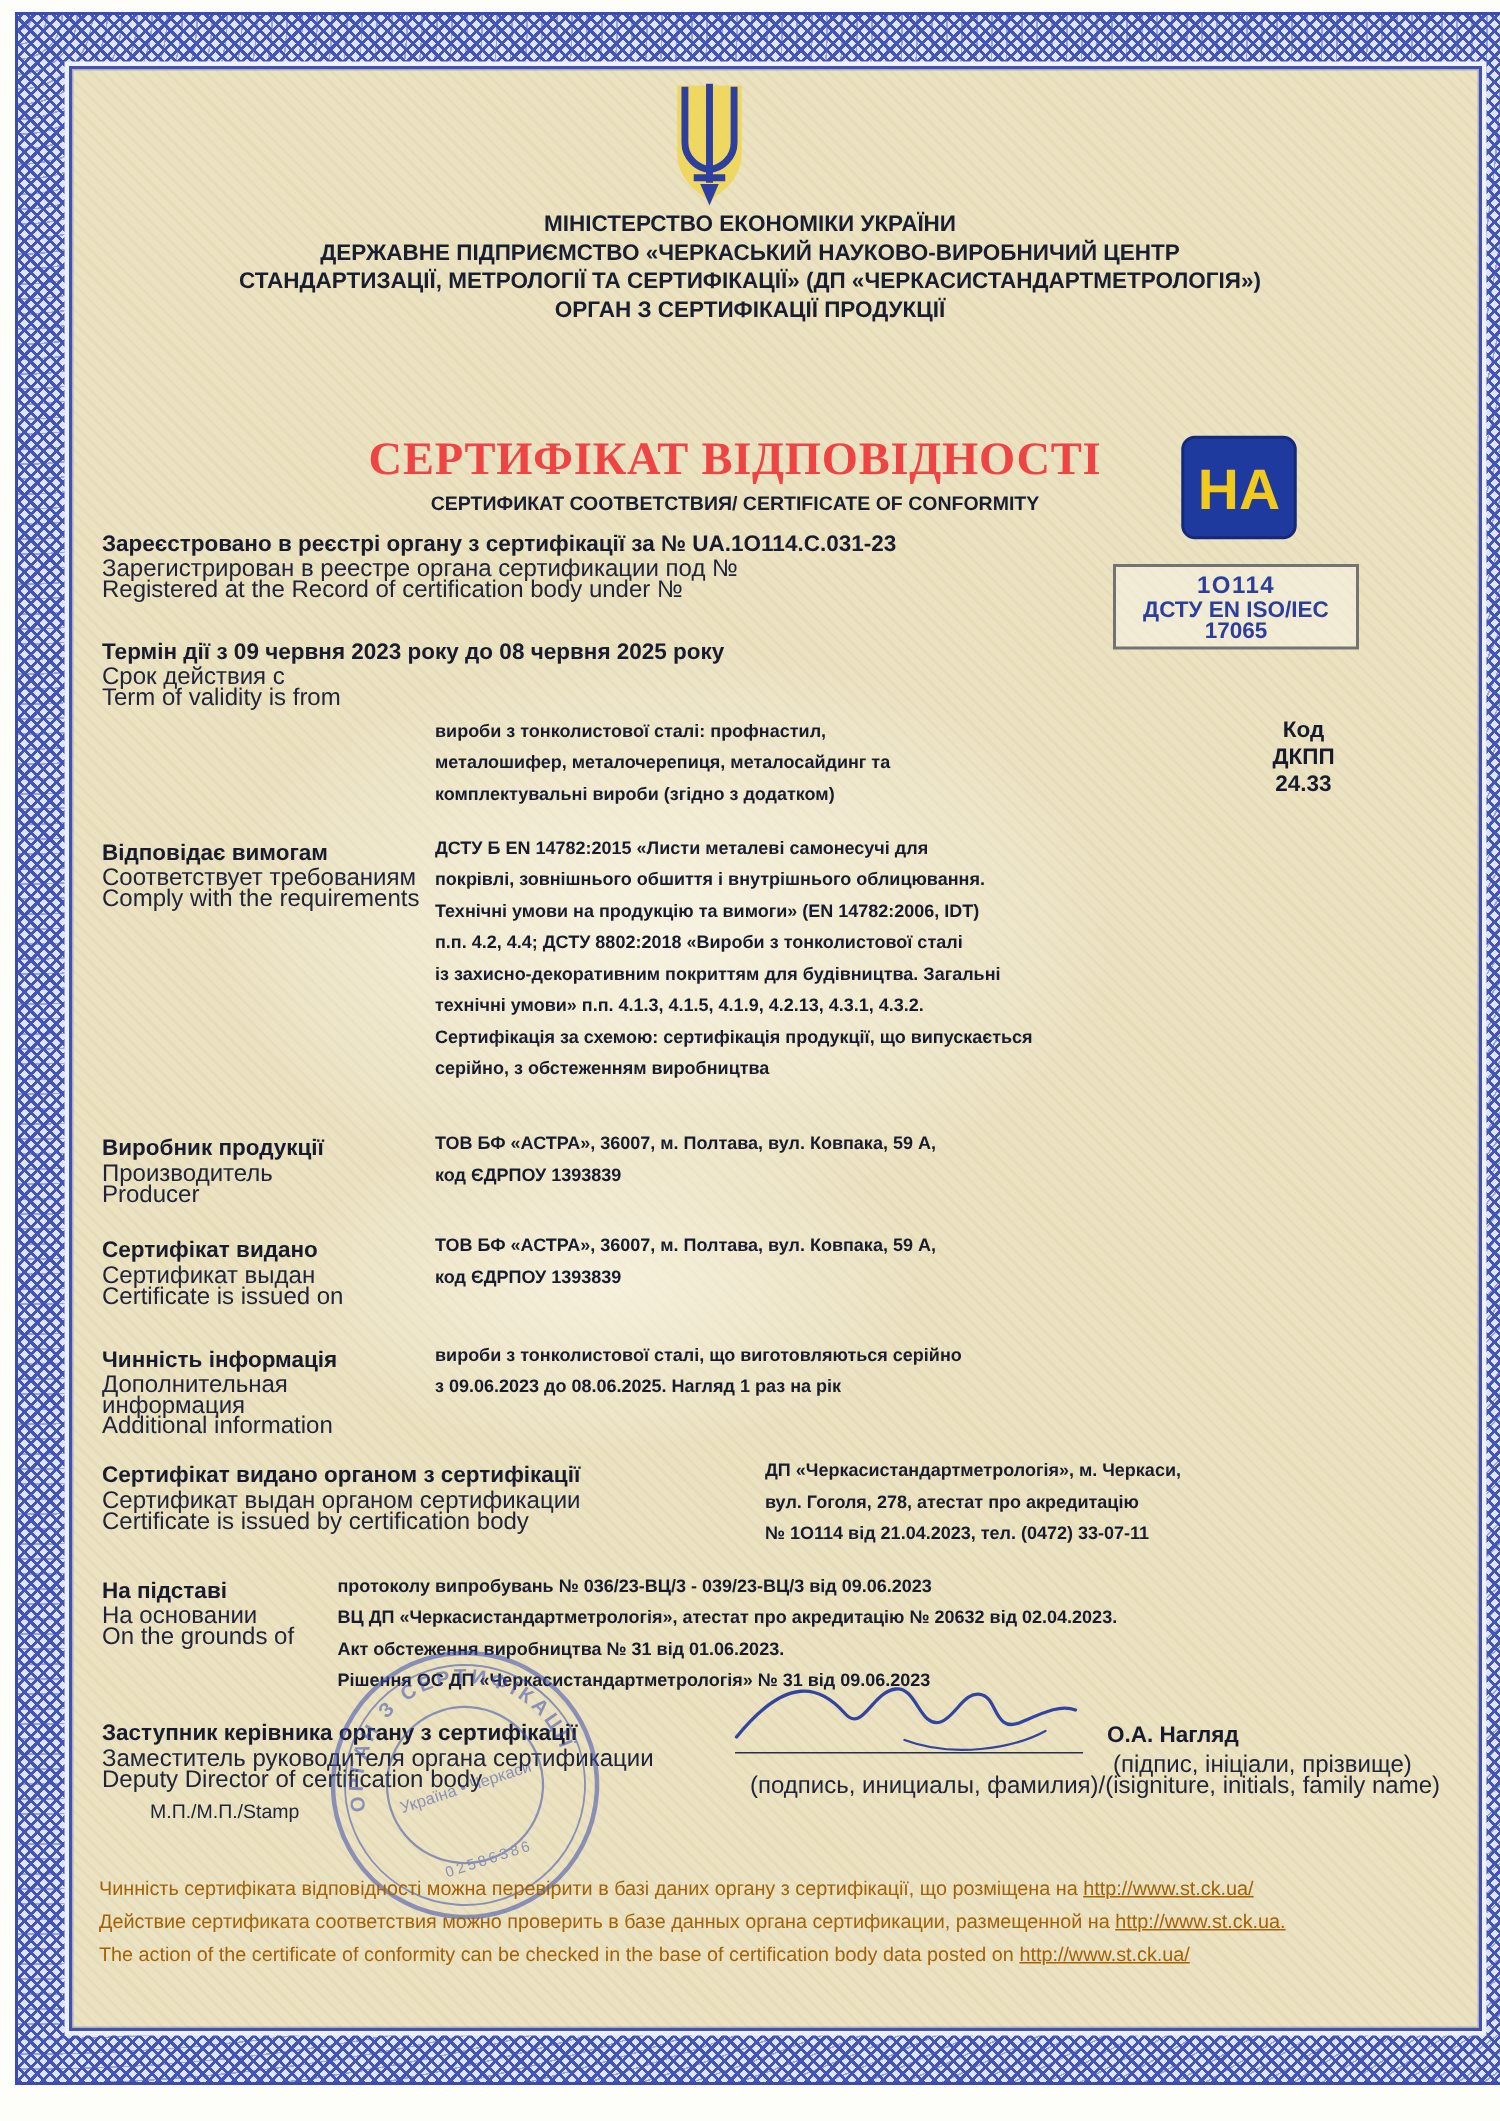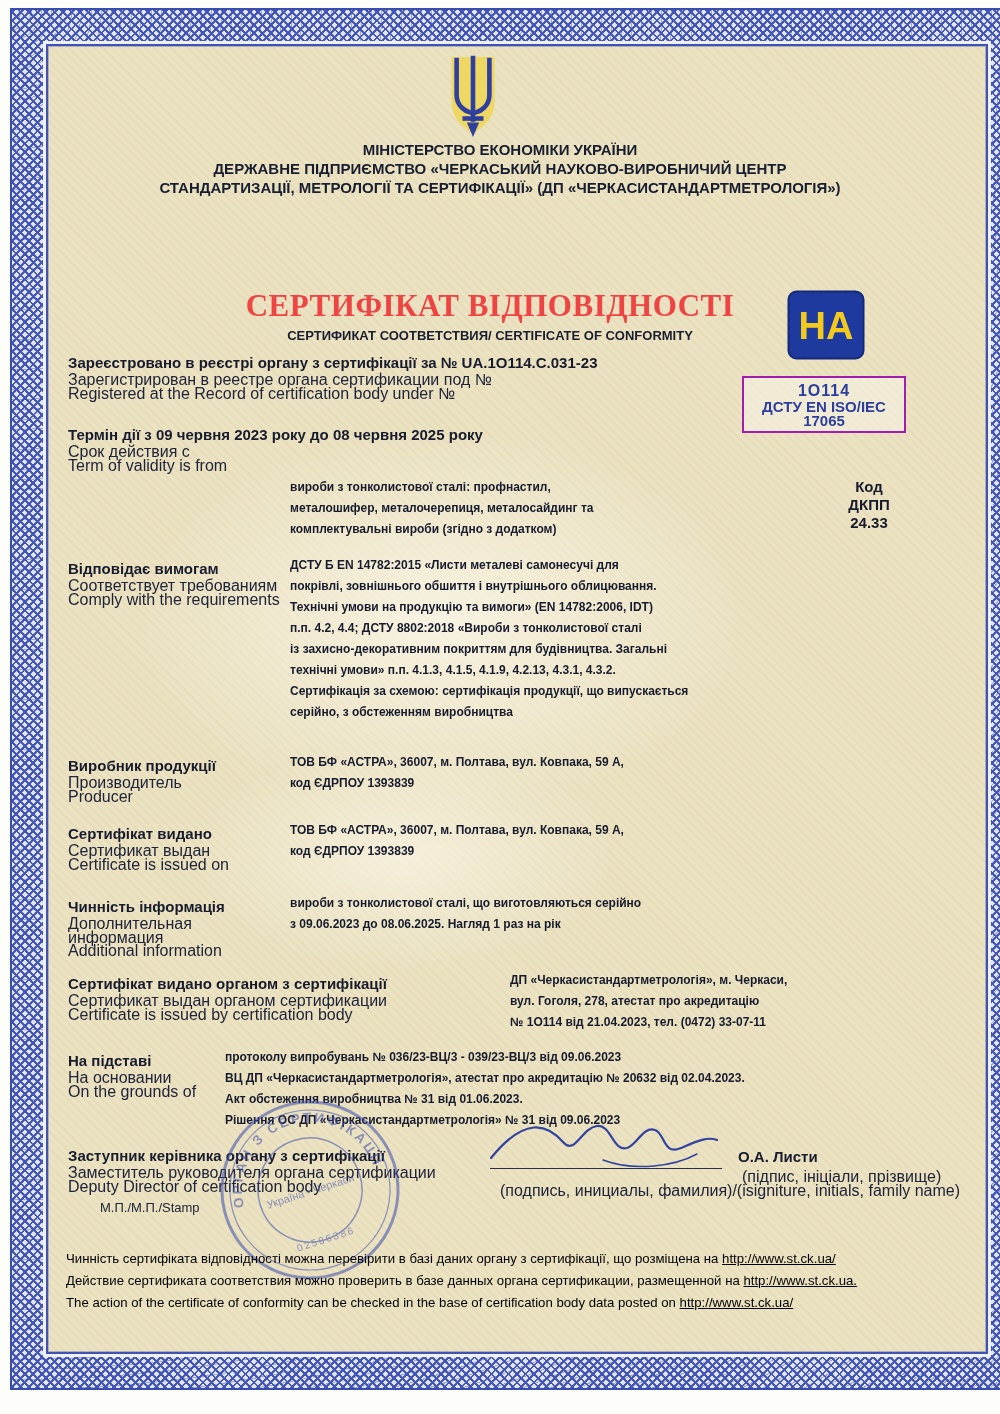--- a/index.html
+++ b/index.html
@@ -24,26 +24,26 @@
   
   .abs{position:absolute;}
   .hdr{font-weight:700;font-size:15px;line-height:19px;text-align:center;color:#181d30;}
   .title-main{font-family:"Liberation Serif",serif;font-weight:700;font-size:31px;
               letter-spacing:.5px;color:#ef4444;text-align:center;}
   .title-sub{font-weight:700;font-size:13px;text-align:center;margin-top:4px;color:#181d30;}
   .b15{font-weight:700;font-size:15px;line-height:21px;}
   .sub{font-size:16px;line-height:13.5px;color:#20243a;}
   .val{font-weight:700;font-size:12px;line-height:21px;white-space:pre-line;}
   .code-box{text-align:center;font-weight:700;font-size:15px;line-height:18px;}
-  .acc-badge{border:2px solid #a21caf;background:rgba(255,255,255,.35);
+  .acc-badge{border:2px solid #737373;background:rgba(255,255,255,.35);
              text-align:center;color:#2b3e9c;padding:3px 4px;}
   .acc-code{font-weight:700;font-size:16px;line-height:19px;letter-spacing:1px;}
   .acc-std{font-size:15px;line-height:14px;font-weight:700;}
   .sig-line{border-top:1.5px solid #2a2f45;}
-  .footer-line{font-size:13.2px;line-height:22px;color:#000000;}
+  .footer-line{font-size:13.2px;line-height:22px;color:#a16207;}
   .url{text-decoration:underline;}
   .stamp-wrap{opacity:.55;transform:rotate(-18deg);pointer-events:none;}
   .nowrap{white-space:nowrap;}
 </style>
 </head>
 <body>
 
 <div class="page">
   <div class="frame">
     <div class="inner"></div>
@@ -59,20 +59,21 @@
         <path d="M17,62 h16"></path>
       </g>
       <path d="M25,80 l-6,-14 h12 z" fill="#2e3f9f"></path>
     </svg>
   </div>
 
   <div class="abs hdr" style="left:70px;top:140px;width:860px;">
     <div>МІНІСТЕРСТВО ЕКОНОМІКИ УКРАЇНИ</div>
     <div>ДЕРЖАВНЕ ПІДПРИЄМСТВО «ЧЕРКАСЬКИЙ НАУКОВО-ВИРОБНИЧИЙ ЦЕНТР</div>
     <div>СТАНДАРТИЗАЦІЇ, МЕТРОЛОГІЇ ТА СЕРТИФІКАЦІЇ» (ДП «ЧЕРКАСИСТАНДАРТМЕТРОЛОГІЯ»)</div>
+    <div>ОРГАН З СЕРТИФІКАЦІЇ ПРОДУКЦІЇ</div>
   </div>
 
   <div class="abs" style="left:100px;top:288px;width:780px;">
     <div class="title-main">СЕРТИФІКАТ ВІДПОВІДНОСТІ</div>
     <div class="title-sub">СЕРТИФИКАТ СООТВЕТСТВИЯ/ CERTIFICATE OF CONFORMITY</div>
   </div>
 
   <div class="abs" style="left:787px;top:290px;width:78px;height:70px;">
     <svg width="78" height="70" viewBox="0 0 78 70">
       <rect x="1.5" y="1.5" width="75" height="67" rx="8" fill="#1f3a9e" stroke="#15297a" stroke-width="2"></rect>
@@ -171,21 +172,21 @@
 
   <div class="abs" style="left:485px;top:1112px;width:240px;height:60px;">
     <svg width="240" height="60" viewBox="0 0 240 60">
       <g stroke="#32449f" fill="none" stroke-linecap="round">
         <path d="M6,46 C40,4 62,12 78,30 C90,44 96,16 112,14 C126,12 128,40 142,36 C152,33 158,14 170,18 C180,21 178,44 196,36 C210,30 222,24 232,28" stroke-width="2.2"></path>
         <path d="M118,48 C150,60 190,54 212,42" stroke-width="1.5"></path>
       </g>
     </svg>
   </div>
   <div class="abs sig-line" style="left:490px;top:1168px;width:232px;"></div>
-  <div class="abs b15" style="left:738px;top:1146px;">О.А. Листи</div>
+  <div class="abs b15" style="left:738px;top:1146px;">О.А. Нагляд</div>
   <div class="abs sub" style="left:742px;top:1170px;">(підпис, ініціали, прізвище)</div>
   <div class="abs sub nowrap" style="left:500px;top:1184px;">(подпись, инициалы, фамилия)/(isigniture, initials, family name)</div>
 
   <div class="abs stamp-wrap" style="left:215px;top:1095px;width:190px;height:190px;">
     <svg width="190" height="190" viewBox="0 0 190 190">
       <defs>
         <path id="arcTop" d="M 27,95 A 68,68 0 0 1 163,95" fill="none"></path>
       </defs>
       <circle cx="95" cy="95" r="88" fill="none" stroke="#3a4cad" stroke-width="3"></circle>
       <circle cx="95" cy="95" r="80" fill="none" stroke="#3a4cad" stroke-width="1.2"></circle>

